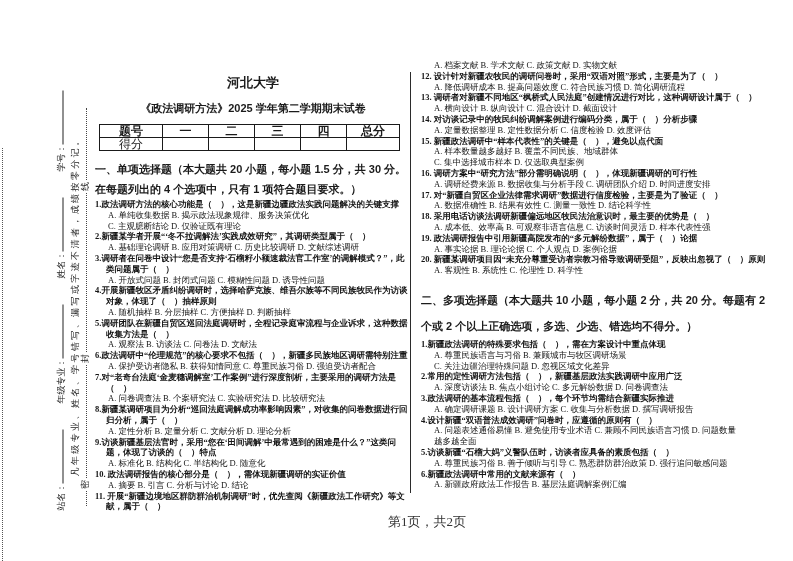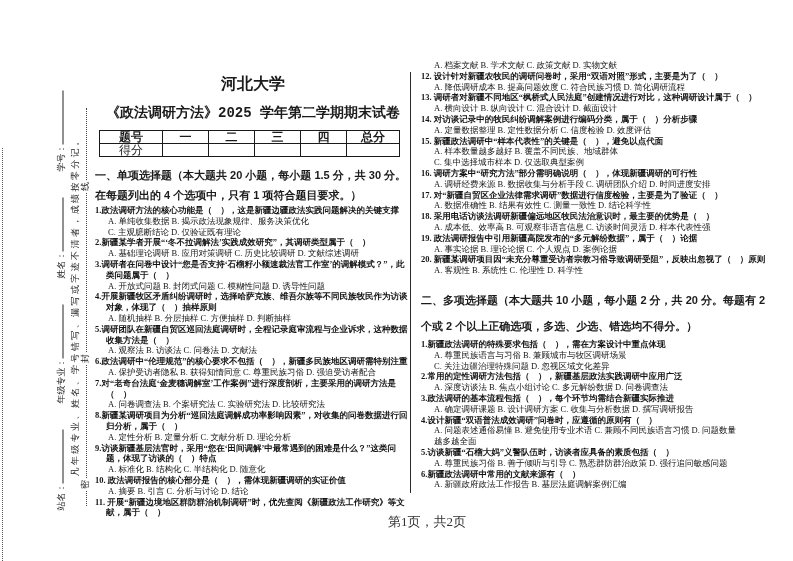--- a/index.html
+++ b/index.html
@@ -28,24 +28,24 @@
     position:absolute;left:-109px;top:286px;width:368px;height:13px;
     transform:rotate(-90deg);font-size:9px;letter-spacing:2.4px;white-space:nowrap;color:#222;
   }
 
   
   .col-left{position:absolute;left:95px;top:74px;width:316px;}
   .col-right{position:absolute;left:421px;top:60px;width:356px;}
   .divider{position:absolute;left:410px;top:72px;height:421px;width:0;border-left:1px solid #2b2b2b;}
 
   
-  .uni{text-align:center;font-weight:700;font-size:16px;
+  .uni{text-align:center;font-weight:700;font-size:13px;
        font-family:"Liberation Sans","DejaVu Sans",sans-serif;}
-  .etitle{text-align:center;font-weight:700;font-size:14px;margin-top:9px;
-       font-family:Liberation Mono, monospace;}
+  .etitle{text-align:center;font-weight:700;font-size:11px;margin-top:9px;
+       font-family:Liberation Sans, sans-serif;}
   table.score{border-collapse:collapse;table-layout:fixed;width:294px;margin:8px 0 0 4px;}
   table.score td{border:1px solid #1a1a1a;height:12px;padding:0;text-align:center;
        font-size:12px;line-height:12px;}
   table.score td.head{font-weight:700;font-family:"Liberation Sans","DejaVu Sans",sans-serif;}
   table.score td.c0{width:62px;} table.score td.cm{width:45px;} table.score td.cl{width:52px;}
 
   
   .sec{font-weight:700;font-size:11px;line-height:20px;margin-top:8px;
        font-family:"Liberation Sans","DejaVu Sans",sans-serif;}
   .sec.multi{line-height:26px;margin-top:11px;}

